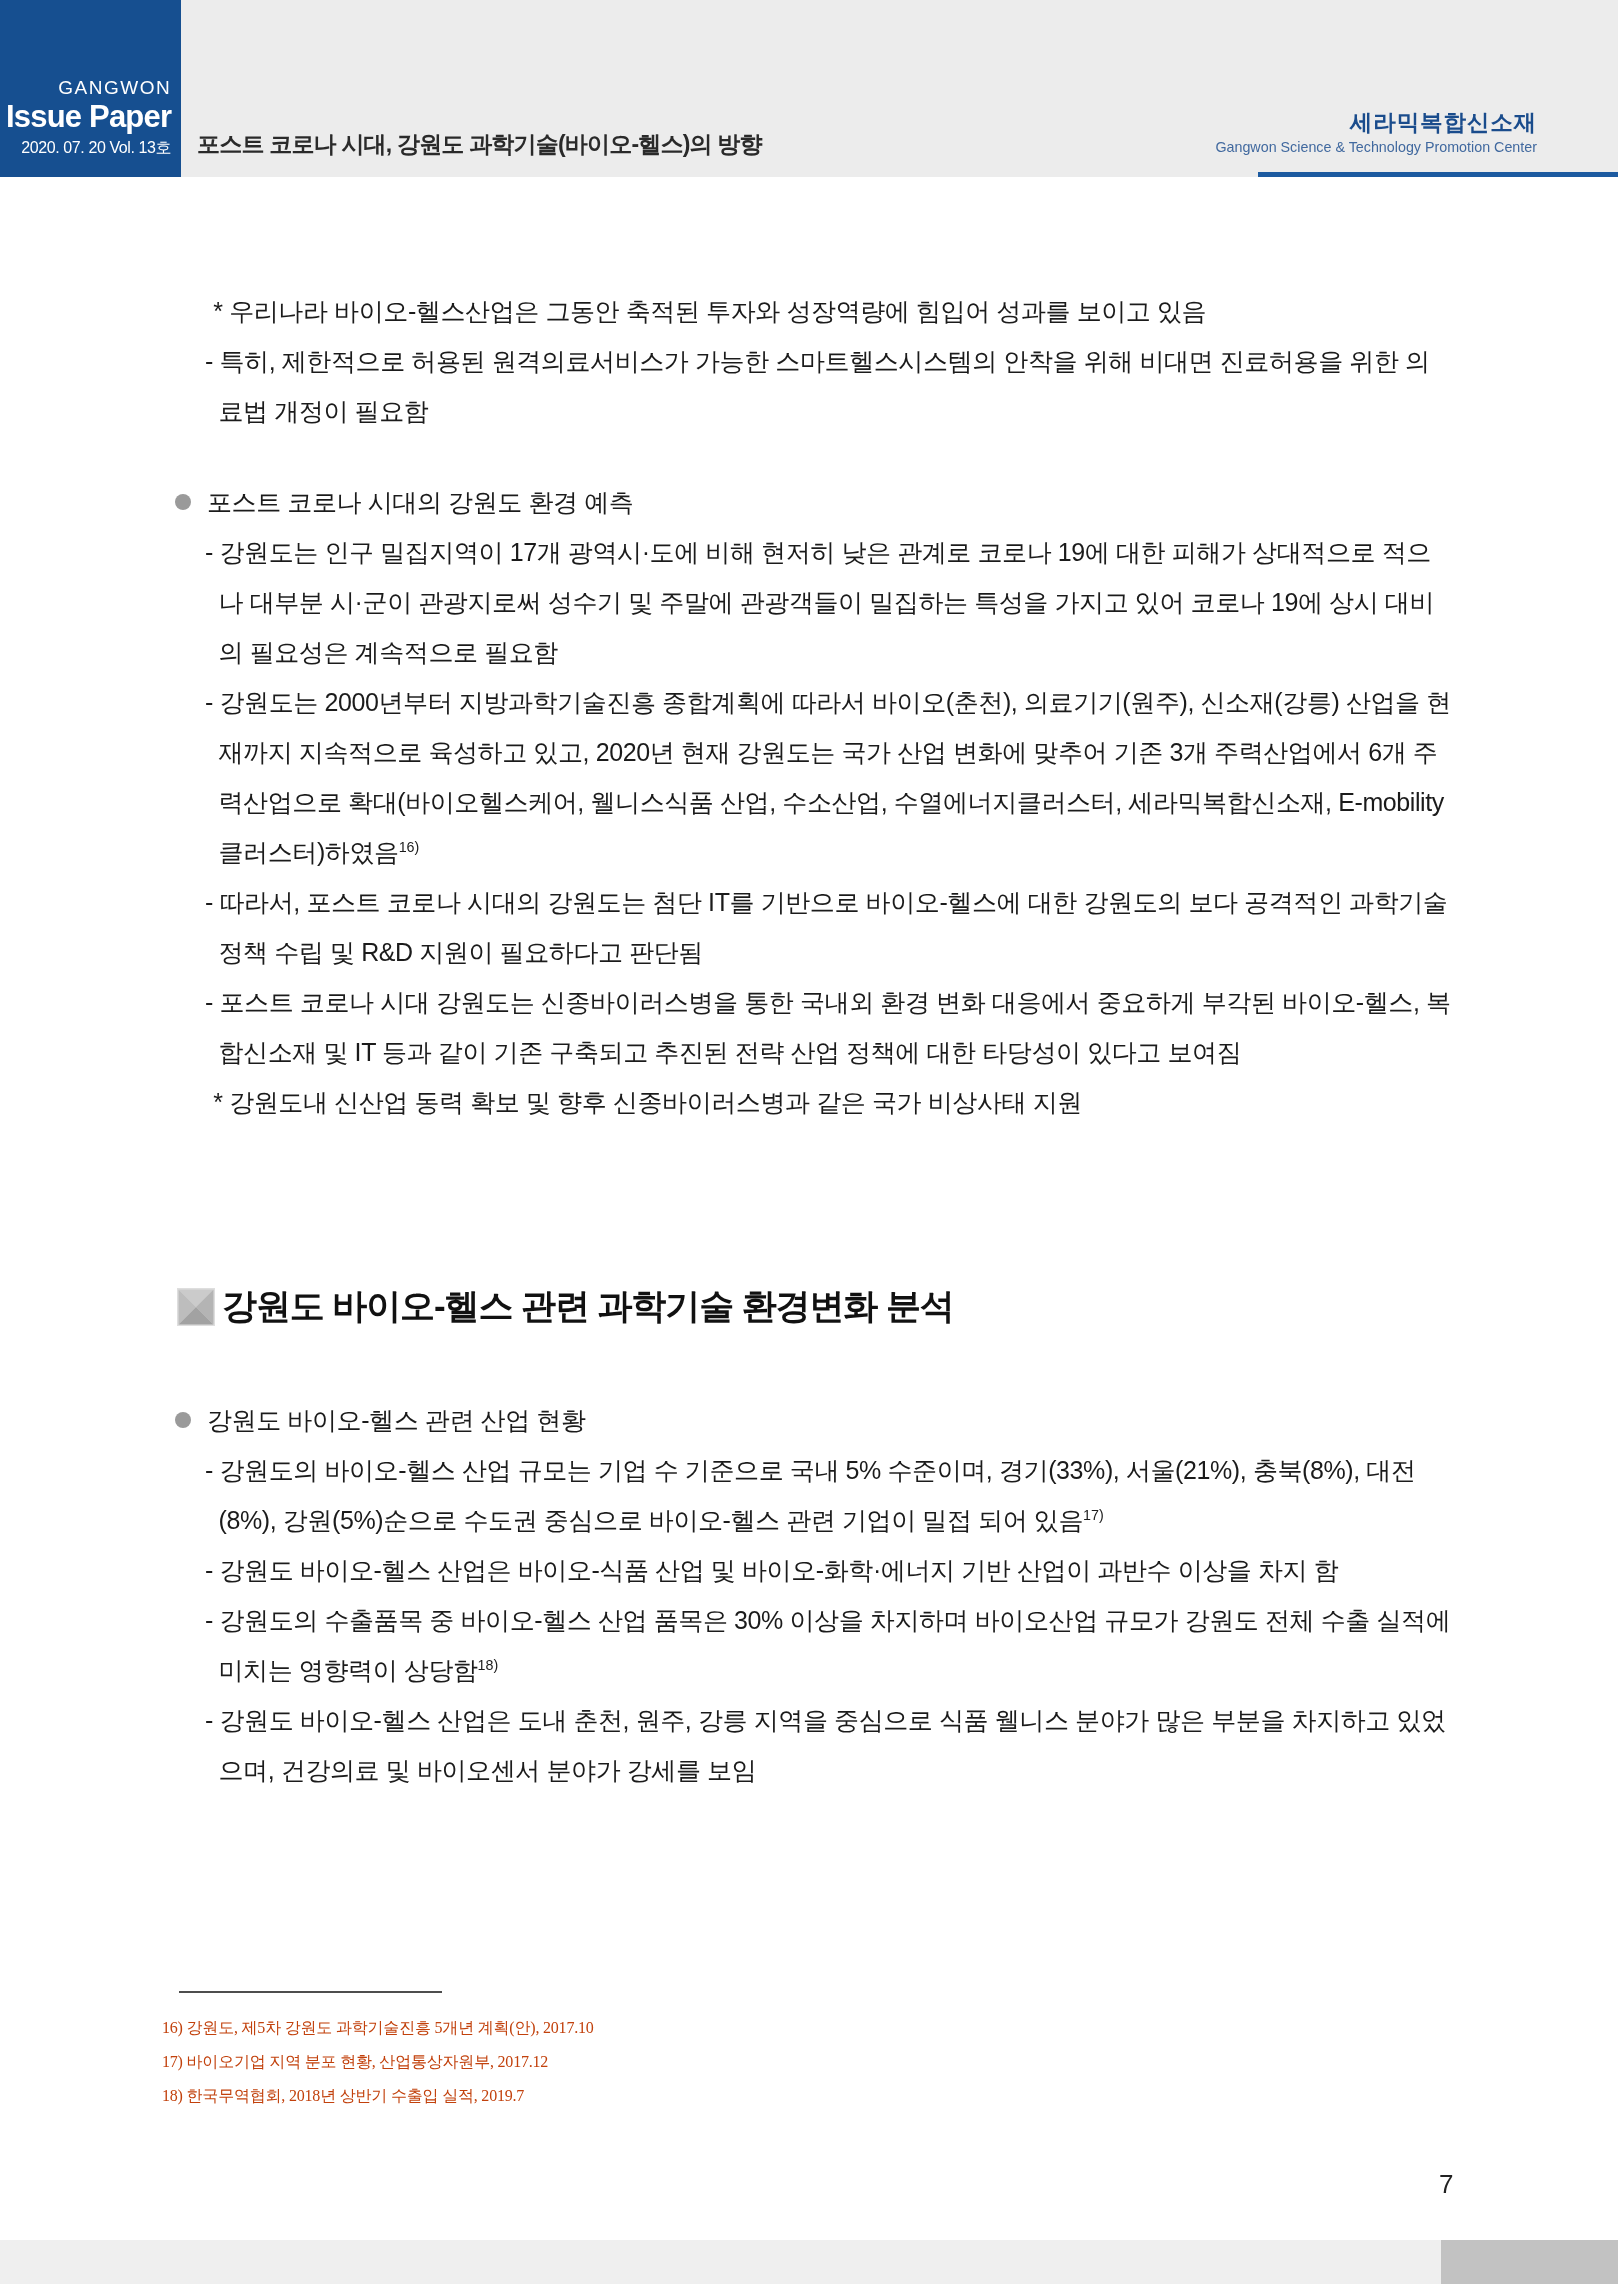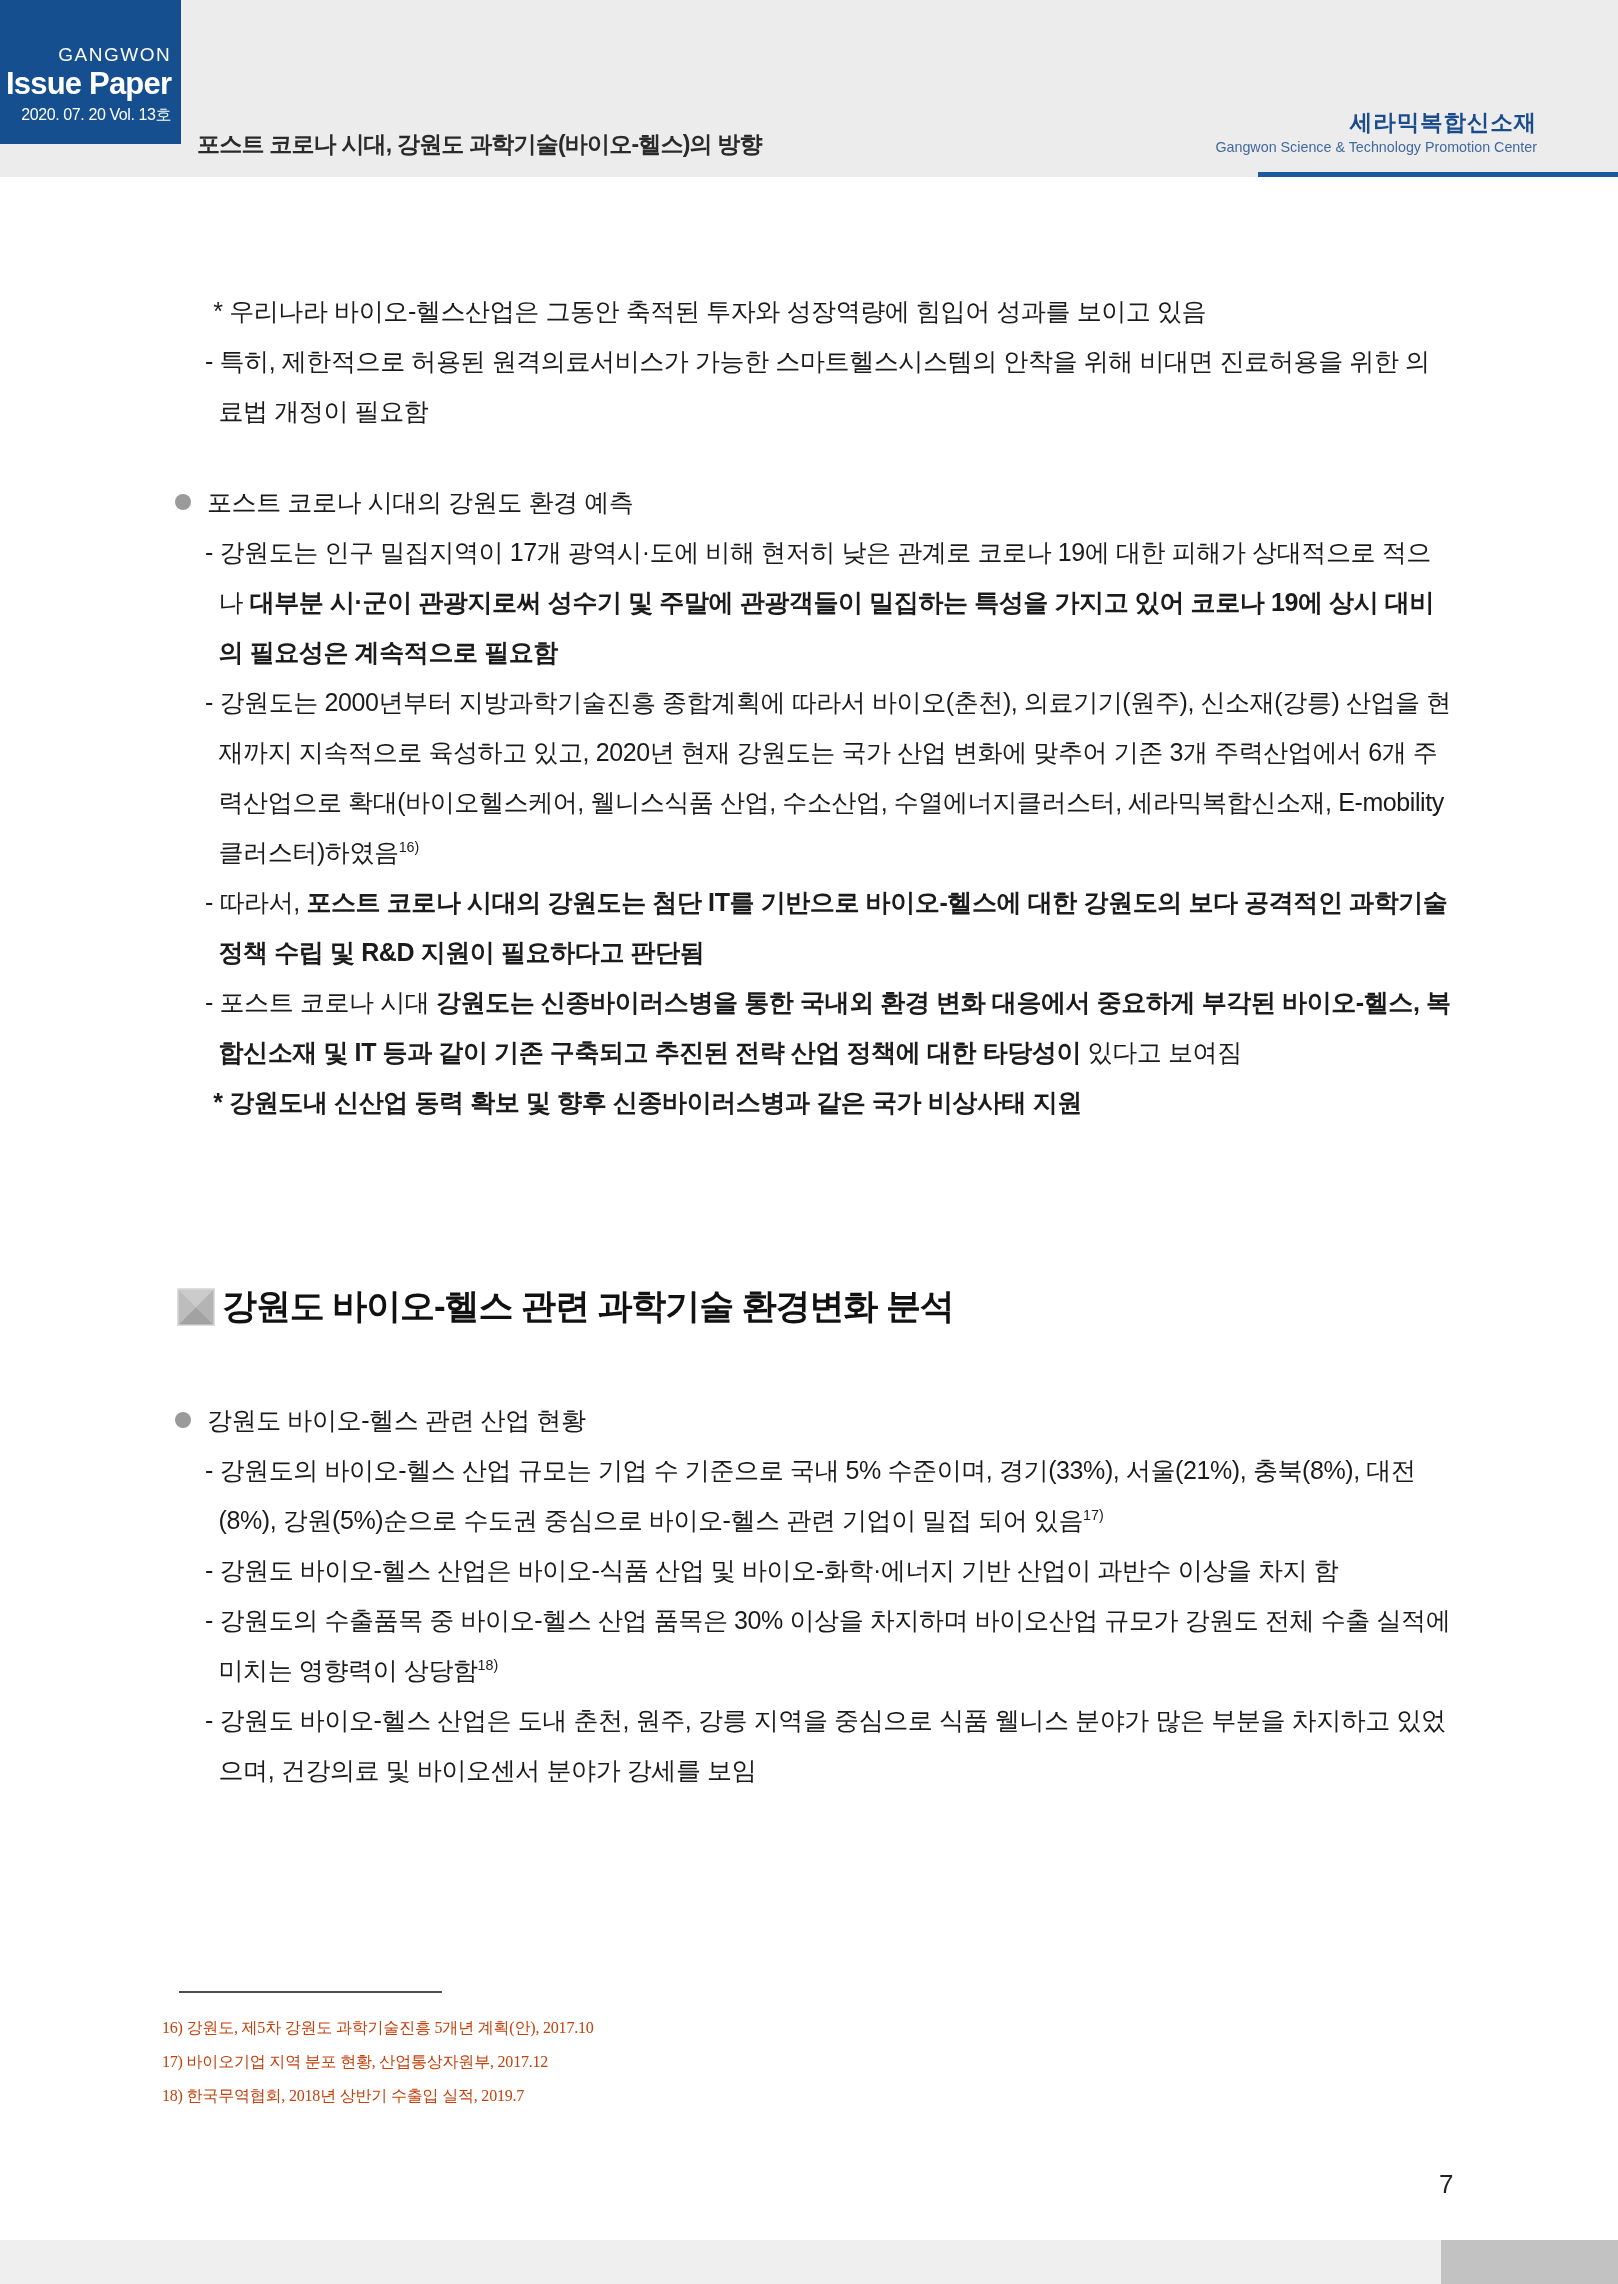--- a/index.html
+++ b/index.html
@@ -1,42 +1,42 @@
 <!DOCTYPE html>
 <html style="font-size:12px"><head>
 <meta charset="utf-8">
 <style>
   html,body{margin:0;padding:0;background:#fff;}
   .page{position:relative;width:1618px;height:2284px;background:#ffffff;overflow:hidden;
         font-family:"Liberation Sans","DejaVu Sans",sans-serif;color:#1b1b1b;}
 
   
   .hdr{position:absolute;top:0;left:0;width:1618px;height:177px;background:#ececec;}
-  .logo{position:absolute;top:0;left:0;width:181px;height:144px;background:#164f90;color:#fff;
+  .logo{position:absolute;top:0;left:0;width:181px;height:177px;background:#164f90;color:#fff;
         box-sizing:border-box;display:flex;flex-direction:column;justify-content:flex-end;
         align-items:flex-end;padding:0 9.8px 18px 0;text-align:right;}
   .logo-top{font-size:19px;letter-spacing:1.5px;font-weight:400;line-height:1.15;}
   .logo-main{font-size:31px;font-weight:700;letter-spacing:-0.8px;line-height:1.15;}
   .logo-date{font-size:16px;letter-spacing:-0.4px;line-height:1.35;margin-top:3px;}
   .hdr-title{position:absolute;left:197px;top:129px;font-size:23px;font-weight:700;
              color:#2a2a2a;letter-spacing:-0.8px;white-space:nowrap;}
   .org{position:absolute;top:111px;right:81px;text-align:right;}
   .org-kr{font-size:22.6px;font-weight:700;color:#1a4c8c;letter-spacing:0.8px;line-height:1.1;}
   .org-en{font-size:14.3px;color:#41699f;letter-spacing:0;margin-top:4.5px;line-height:1.1;}
   .hdr-rule{position:absolute;top:172px;left:1258px;right:0;height:5.3px;background:#1c5aa0;}
 
   
   .tgroup{position:absolute;left:205px;width:1249px;font-size:25px;line-height:50px;
           letter-spacing:-0.4px;color:#1b1b1b;}
   .g1{top:286px;}
   .g2{top:477px;}
   .g4{top:1395px;}
   .star{padding-left:8.3px;}
   .dash{padding-left:13.5px;text-indent:-13.5px;}
-  .b{font-weight:700;}
+  .b{font-weight:400;}
   sup{font-size:14.3px;line-height:0;vertical-align:super;letter-spacing:0;}
   .bullet-row{display:flex;align-items:center;gap:16px;margin-left:-30px;}
   .bullet-dot{flex:0 0 auto;width:16px;height:16px;border-radius:50%;background:#9a9a9a;}
   .bullet-label{white-space:nowrap;}
 
   
   .sec-heading{position:absolute;top:1283px;left:177px;display:flex;align-items:center;gap:7px;}
   .sec-icon{flex:0 0 auto;width:38px;height:38px;display:block;}
   .sec-title{font-size:35px;font-weight:700;color:#111;letter-spacing:-1.1px;white-space:nowrap;}
 

